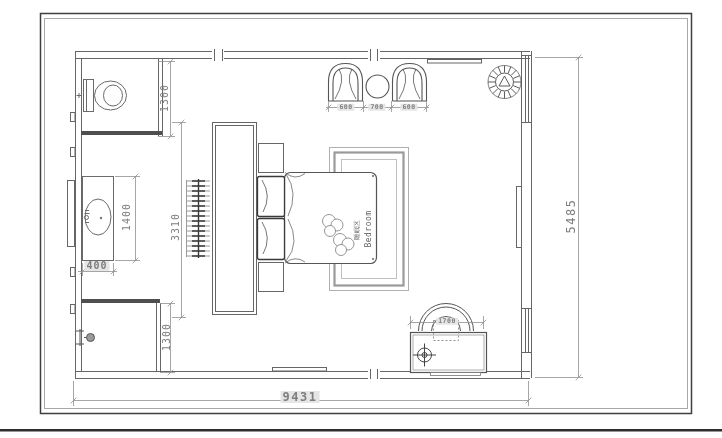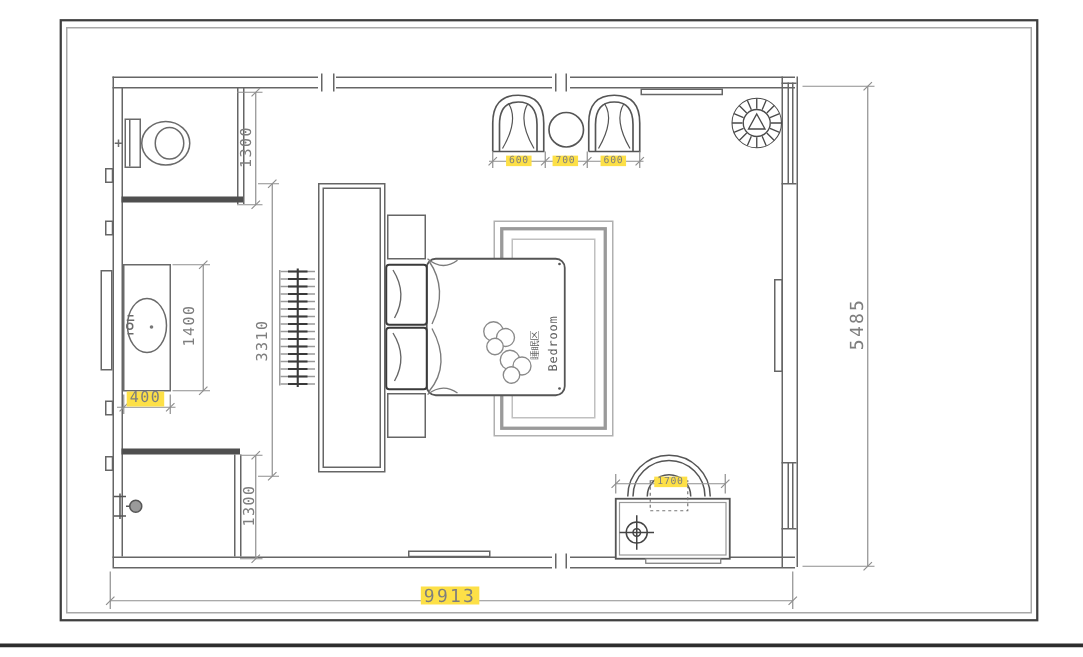--- a/index.html
+++ b/index.html
@@ -2,21 +2,21 @@
 <html><head>
 <meta charset="utf-8">
 <style>
   html,body{margin:0;padding:0;background:#fff;}
   .canvas{position:relative;width:722px;height:438px;background:#fff;overflow:hidden;
           font-family:"DejaVu Sans Mono","Liberation Mono",monospace;}
   .canvas svg{position:absolute;left:0;top:0;}
   .dim{position:absolute;color:#7e7e7e;white-space:nowrap;line-height:1;
        transform:translate(-50%,-50%);}
   .dim.rot{transform:translate(-50%,-50%) rotate(-90deg);}
-  .dim.bg{background:#fde047;padding:0 2px;}
+  .dim.bg{background:#e5e5e5;padding:0 2px;font-weight:bold;}
   .s12{font-size:12px;letter-spacing:1.5px;}
   .s10{font-size:10px;letter-spacing:1px;}
   .s6{font-size:6.5px;letter-spacing:.5px;}
   .bed-en{font-size:8px;color:#5f5f5f;letter-spacing:.5px;}
   .bed-zh{font-size:6.5px;color:#5f5f5f;}
 </style>
 </head>
 <body>
 
 <div class="canvas">
@@ -203,17 +203,17 @@
 <span class="dim rot s10" style="left:165px;top:98px">1300</span>
 <span class="dim rot s10" style="left:176px;top:227px">3310</span>
 <span class="dim rot s10" style="left:127px;top:217px">1400</span>
 <span class="dim s10 bg" style="left:97px;top:266px">400</span>
 <span class="dim rot s10" style="left:167px;top:337px">1300</span>
 <span class="dim s6 bg" style="left:346px;top:107px">600</span>
 <span class="dim s6 bg" style="left:377px;top:107px">700</span>
 <span class="dim s6 bg" style="left:409px;top:107px">600</span>
 <span class="dim s6 bg" style="left:447px;top:321px">1700</span>
 <span class="dim rot s12" style="left:571px;top:216px">5485</span>
-<span class="dim s12 bg" style="left:300px;top:397px">9913</span>
+<span class="dim s12 bg" style="left:300px;top:397px">9431</span>
 <span class="dim rot bed-zh" style="left:357px;top:230px">睡眠区</span>
 <span class="dim rot bed-en" style="left:369px;top:229px">Bedroom</span>
 
 </div>
 
 </body></html>

